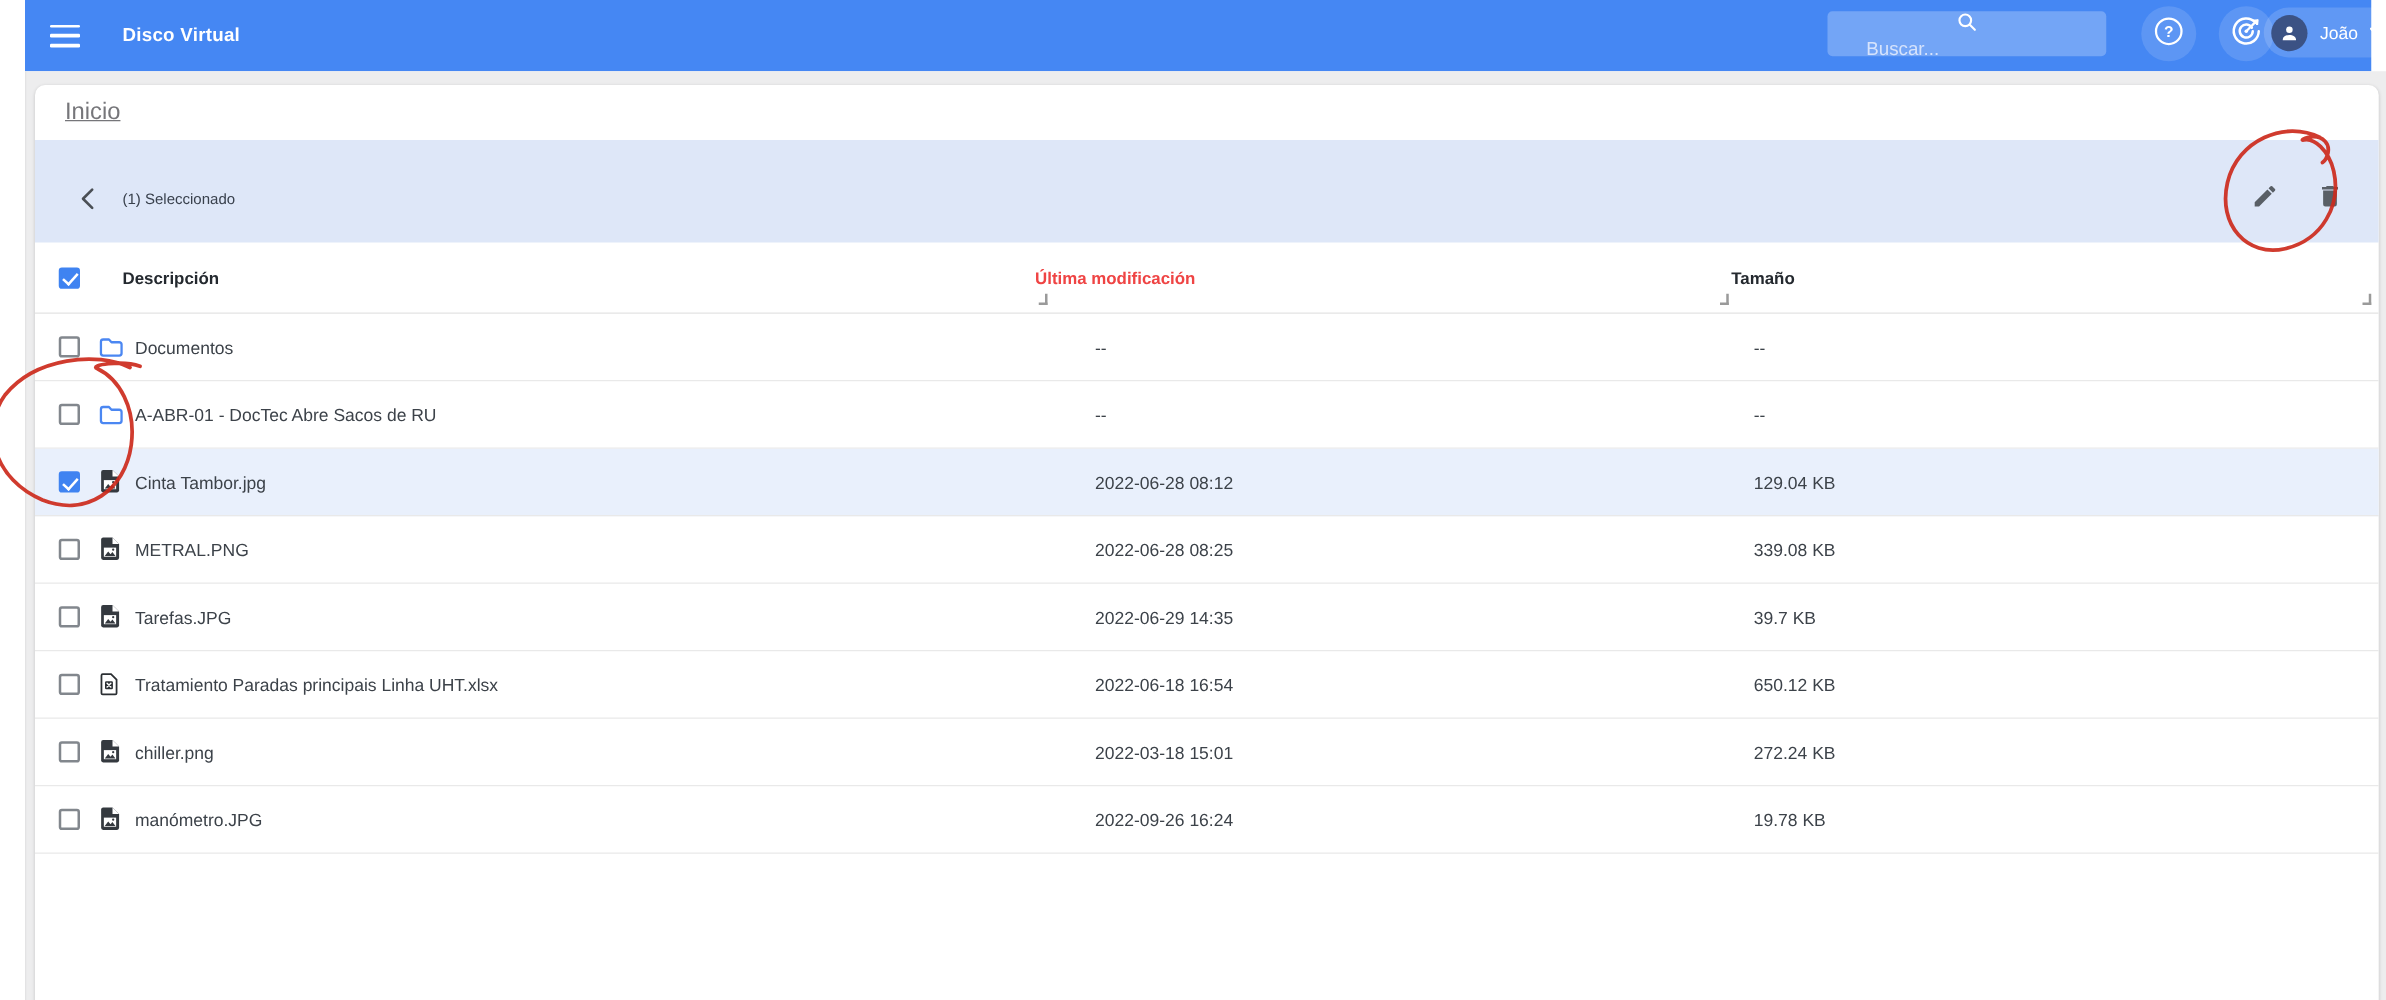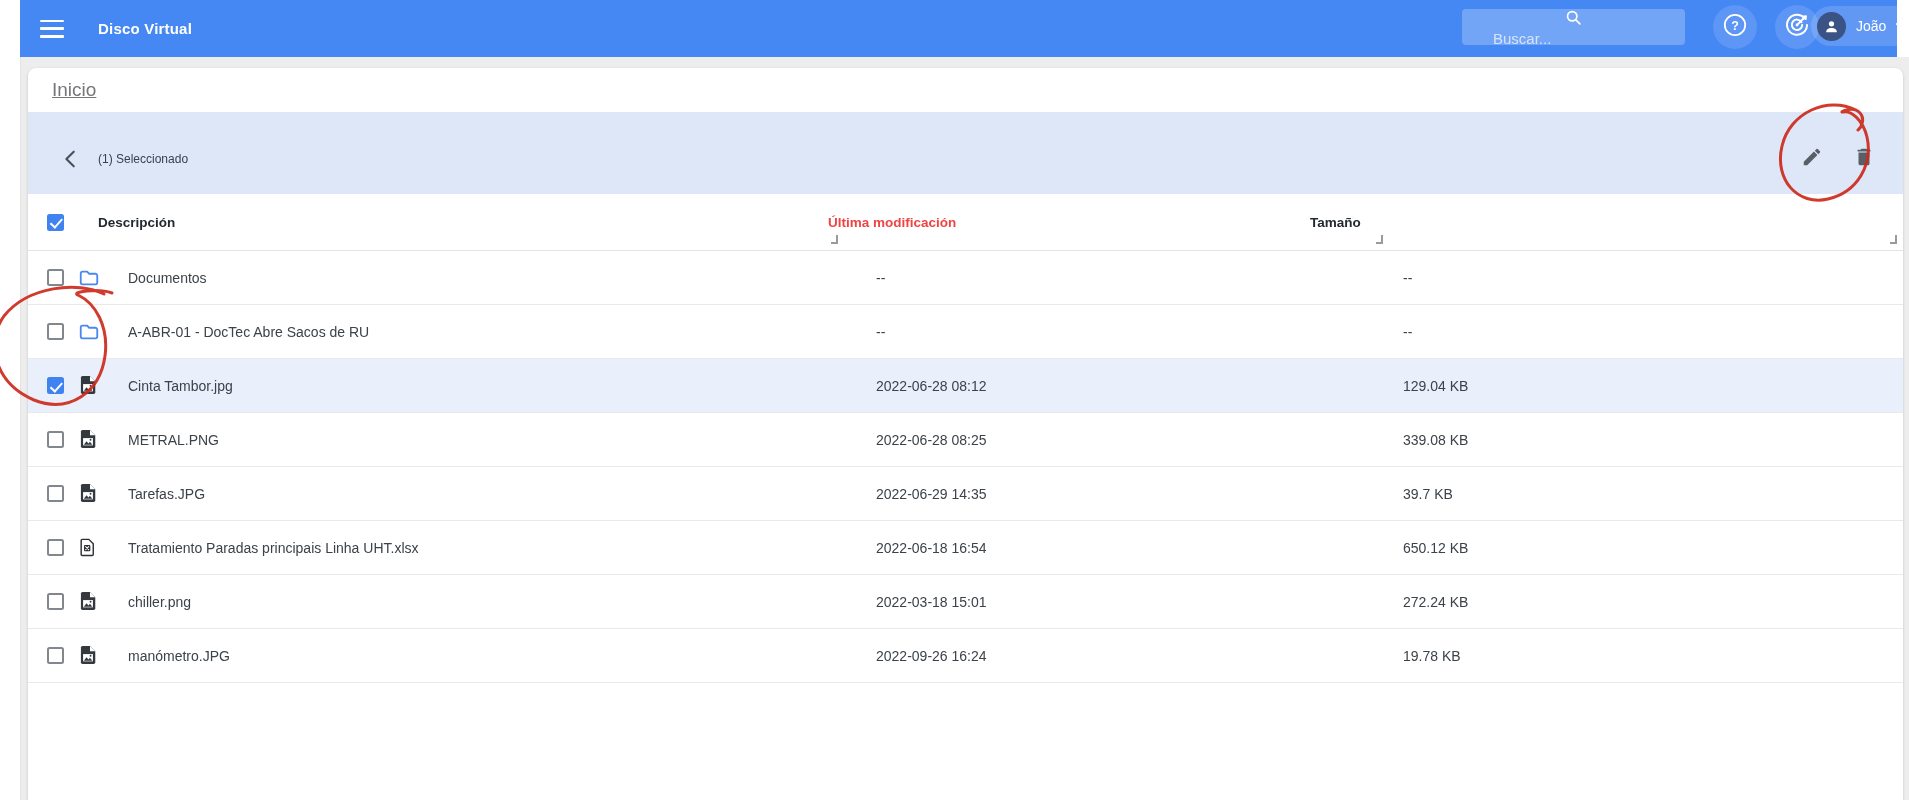--- a/index.html
+++ b/index.html
@@ -39,29 +39,29 @@
   .selbar { height:82px; background:#dee7f8; display:flex; align-items:center; padding:12px 26px 0 30px; }
   .back-btn { width:26px; height:26px; display:flex; align-items:center; justify-content:center; cursor:pointer; }
   .sel-label { font-size:12px; color:#39414d; margin-left:14px; }
   .selbar .tools { margin-left:auto; display:flex; gap:26px; }
   .tool-btn { width:26px; height:26px; display:flex; align-items:center; justify-content:center; cursor:pointer; }
   
   .thead { position:relative; height:57px; border-bottom:1px solid #e4e4e4;
            display:flex; align-items:center; padding-left:19px; }
   .th-desc { position:absolute; left:70px; font-size:13.5px; font-weight:bold; color:#24292f; }
   .th-mod  { position:absolute; left:784px; font-size:13.5px; font-weight:bold; color:#ef4444;margin-left:16px; }
-  .th-size { position:absolute; left:1282px; font-size:13.5px; font-weight:bold; color:#24292f; }
+  .th-size { position:absolute; left:1357px; font-size:13.5px; font-weight:bold; color:#24292f; }
   .rhandle { position:absolute; bottom:6px; width:7px; height:9px;
              border-right:2px solid #9a9a9a; border-bottom:2px solid #9a9a9a; cursor:col-resize; }
   .rh1 { left:803px; } .rh2 { left:1348px; } .rh3 { left:1862px; }
   .row { position:relative; height:54px; border-bottom:1px solid #e9e9e9; cursor:pointer; }
   .row.selected { background:#e9f0fc; }
   .row .cb   { position:absolute; left:19px; top:18px; }
   .row .ficon{ position:absolute; left:50px; top:16px; width:22px; height:22px; }
-  .row .fname{ position:absolute; left:80px; top:19px; font-size:14px; color:#3c4249;margin-left:20px; }
+  .row .fname{ position:absolute; left:80px; top:19px; font-size:14px; color:#3c4249; }
   .row .fmod { position:absolute; left:848px; top:19px; font-size:14px; color:#3c4249; }
   .row .fsize{ position:absolute; left:1375px; top:19px; font-size:14px; color:#3c4249; }
   
   .checkbox { width:17px; height:17px; border:2px solid #82878d; border-radius:2.5px;
               background:#fff; cursor:pointer; position:relative; }
   .checkbox.checked { background:#3f83f1; border-color:#3f83f1; }
   .checkbox.checked::after { content:""; position:absolute; left:4.2px; top:0.8px; width:5px; height:9.5px;
               border:solid #fff; border-width:0 2.2px 2.2px 0; transform:rotate(42deg); }
   .thead .checkbox { margin-top:0; }
   

